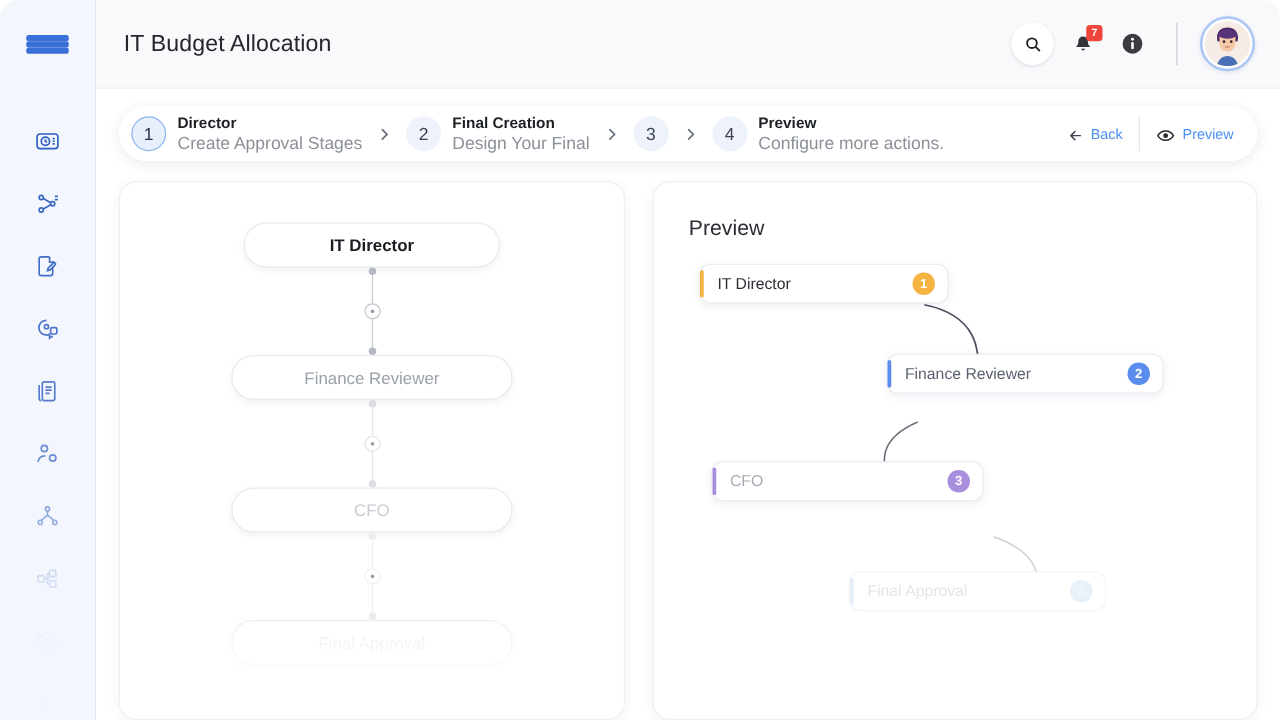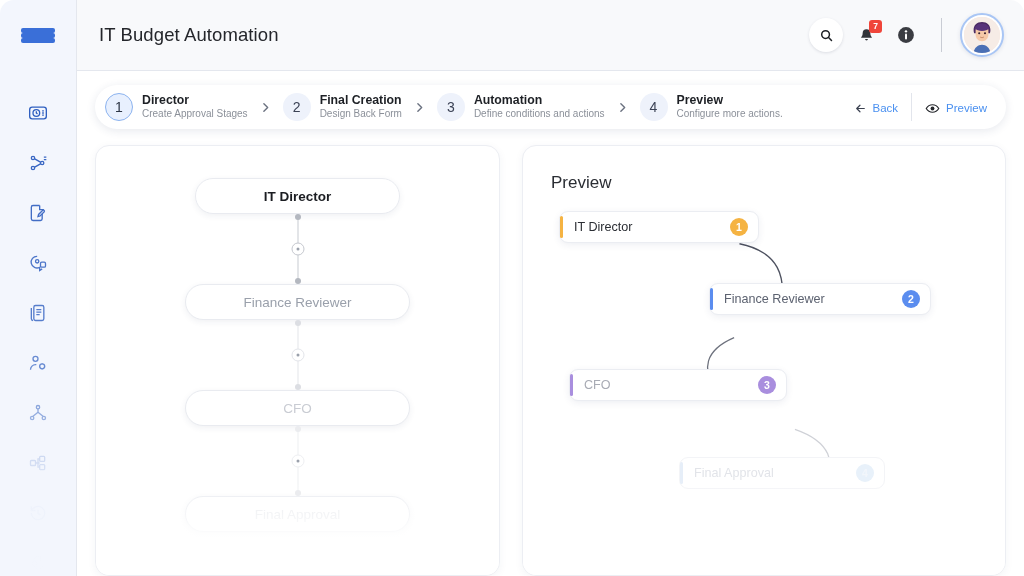--- a/index.html
+++ b/index.html
@@ -117,21 +117,21 @@
     width: 28px; height: 28px; border-radius: 50%;
     background: #eef2fb; color: #3b4255;
     display: flex; align-items: center; justify-content: center;
     font-size: 14px; flex: 0 0 28px;
   }
   .step.active .step-num {
     background: #e8f0fe; border: 1.4px solid #8cb3ef; color: #2b3444;
   }
   .step-txt { display: flex; flex-direction: column; justify-content: center; line-height: 1.08; }
   .step-title { font-size: 12.3px; font-weight: 700; color: #1d2025; white-space: nowrap; }
-  .step-sub { font-size: 10px; color: #8b9099; white-space: nowrap; margin-top: 2px; }
+  .step-sub { font-size: 14px; color: #8b9099; white-space: nowrap; margin-top: 2px; }
   .chev { color: #6b7280; font-size: 17px; padding: 0 9px; display: flex; align-items: center; }
   .chev svg { display: block; }
   .stepper-actions { margin-left: auto; display: flex; align-items: flex-end; }
   .act-btn {
     display: flex; align-items: center; gap: 6px;
     font-size: 11.5px; color: #4a90f0; cursor: pointer;
     padding: 0 13px; height: 26px;
   }
   .act-sep { width: 1px; height: 28px; background: #e2e5ec; }
 
@@ -338,21 +338,21 @@
         </svg>
       </div>
 
     </div>
     <div class="sb-fade"></div>
   </div>
 
   <div class="main">
 
     <div class="header">
-      <div class="page-title">IT Budget Automation</div>
+      <div class="page-title">IT Budget Allocation</div>
 
       <div class="header-right">
 
         <div class="hicon search">
           <svg width="15" height="15" viewBox="0 0 24 24" fill="none" stroke="#1d2025" stroke-width="2.4" stroke-linecap="round">
             <circle cx="10.5" cy="10.5" r="6.2"></circle>
               <path d="M15.3 15.3L20 20"></path>
           </svg>
         </div>
 
@@ -404,35 +404,31 @@
         <div class="chev">
           <svg width="13" height="13" viewBox="0 0 24 24" fill="none" stroke="#6b7280" stroke-width="2.6" stroke-linecap="round" stroke-linejoin="round">
               <path d="M9 5l7 7-7 7"></path>
             </svg>
         </div>
 
         <div class="step">
           <div class="step-num">2</div>
           <div class="step-txt">
             <div class="step-title">Final Creation</div>
-            <div class="step-sub">Design Back Form</div>
+            <div class="step-sub">Design Your Final</div>
           </div>
         </div>
         <div class="chev">
           <svg width="13" height="13" viewBox="0 0 24 24" fill="none" stroke="#6b7280" stroke-width="2.6" stroke-linecap="round" stroke-linejoin="round">
               <path d="M9 5l7 7-7 7"></path>
             </svg>
         </div>
 
         <div class="step">
           <div class="step-num">3</div>
-          <div class="step-txt">
-            <div class="step-title">Automation</div>
-            <div class="step-sub">Define conditions and actions</div>
-          </div>
         </div>
         <div class="chev">
           <svg width="13" height="13" viewBox="0 0 24 24" fill="none" stroke="#6b7280" stroke-width="2.6" stroke-linecap="round" stroke-linejoin="round">
               <path d="M9 5l7 7-7 7"></path>
             </svg>
         </div>
 
         <div class="step">
           <div class="step-num">4</div>
           <div class="step-txt">

